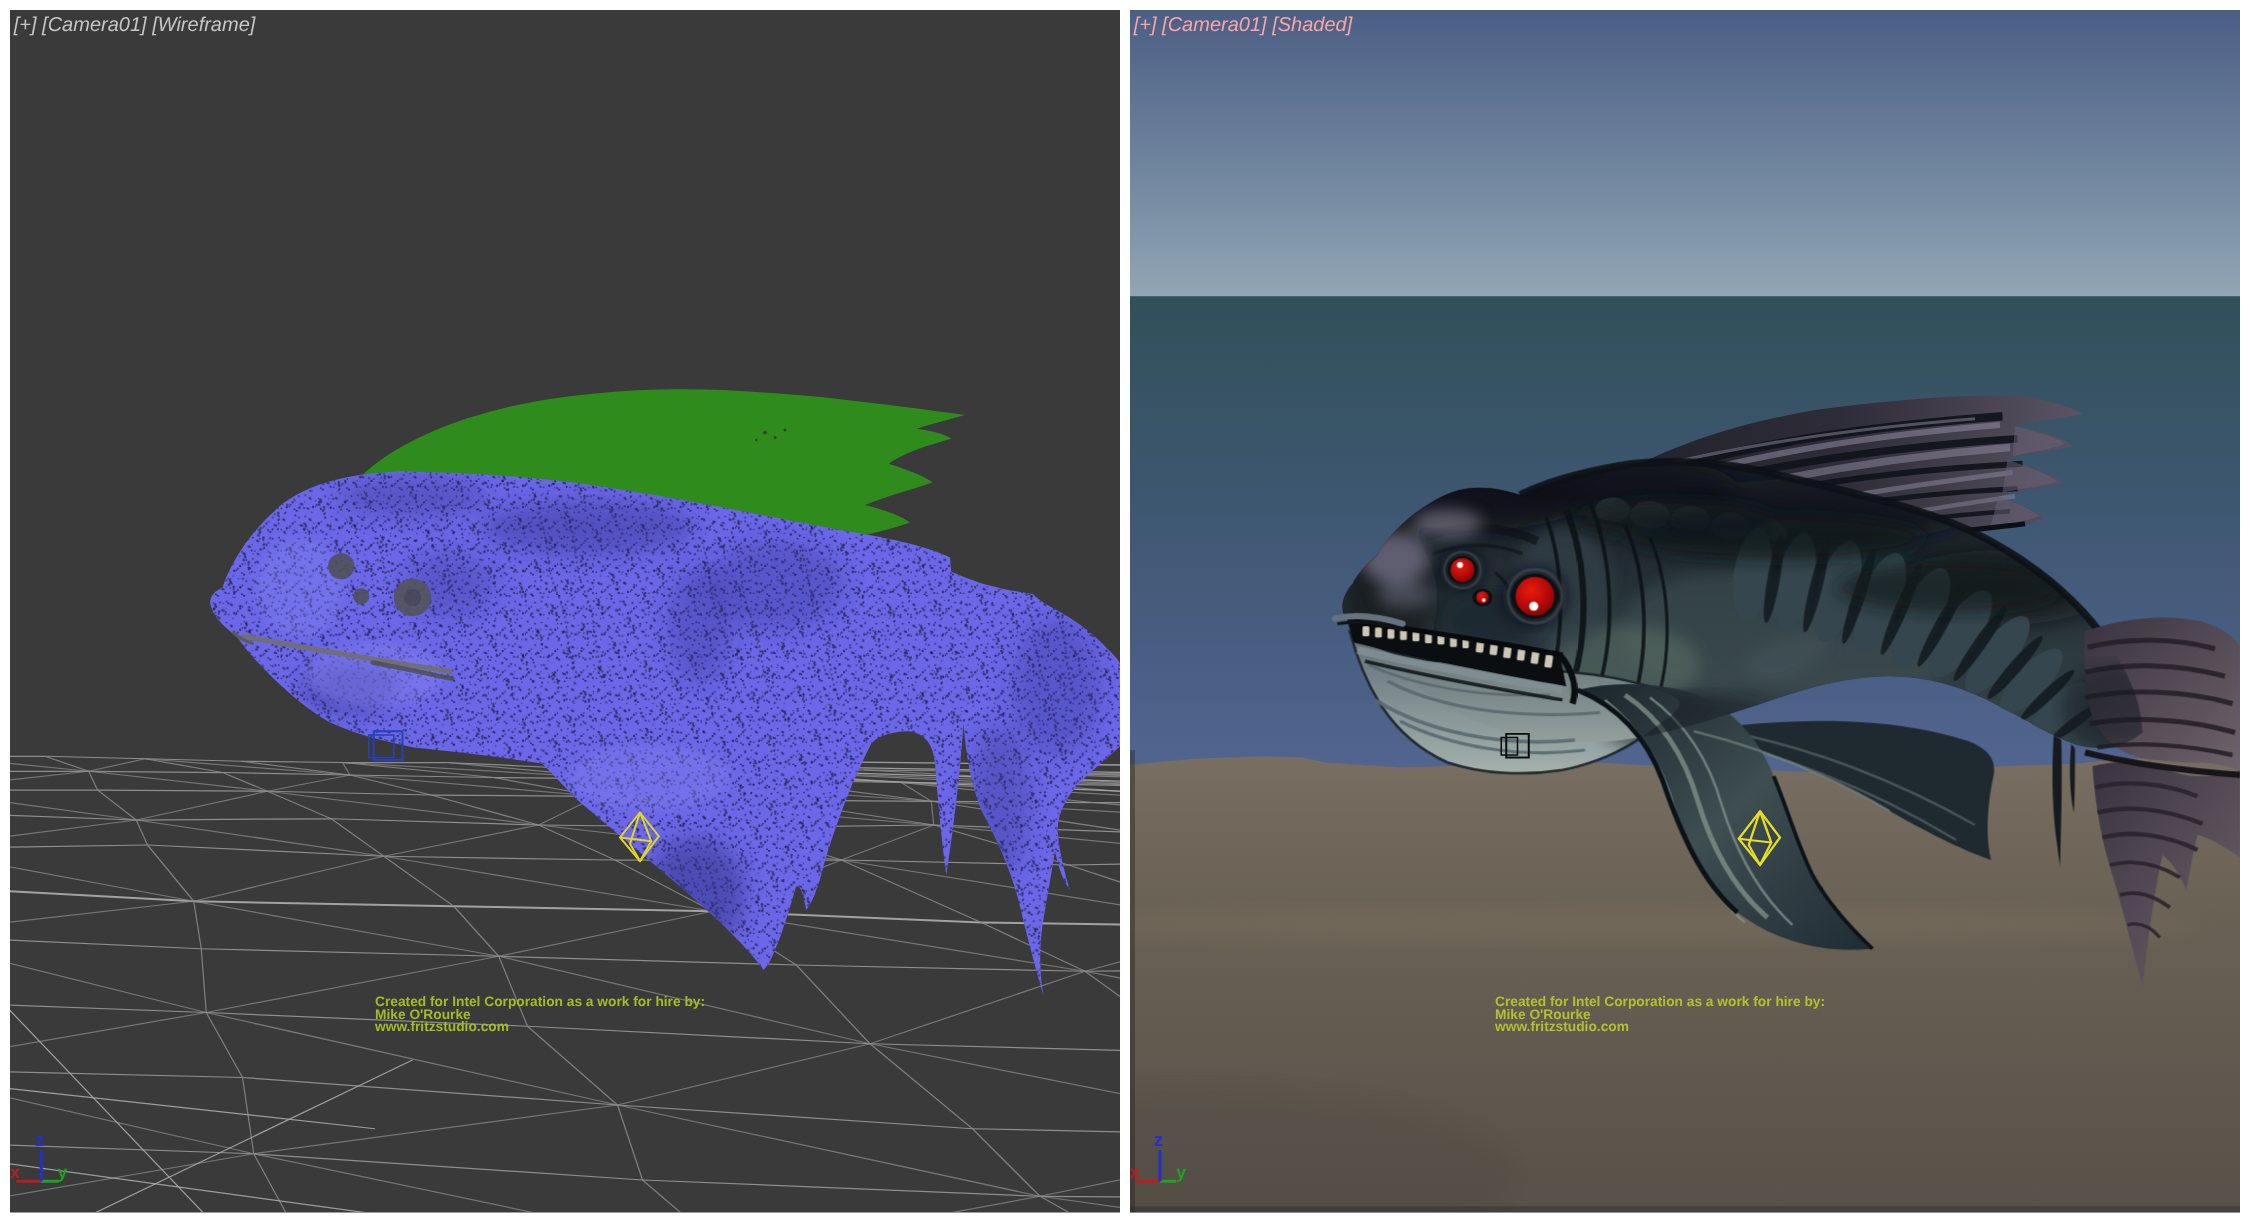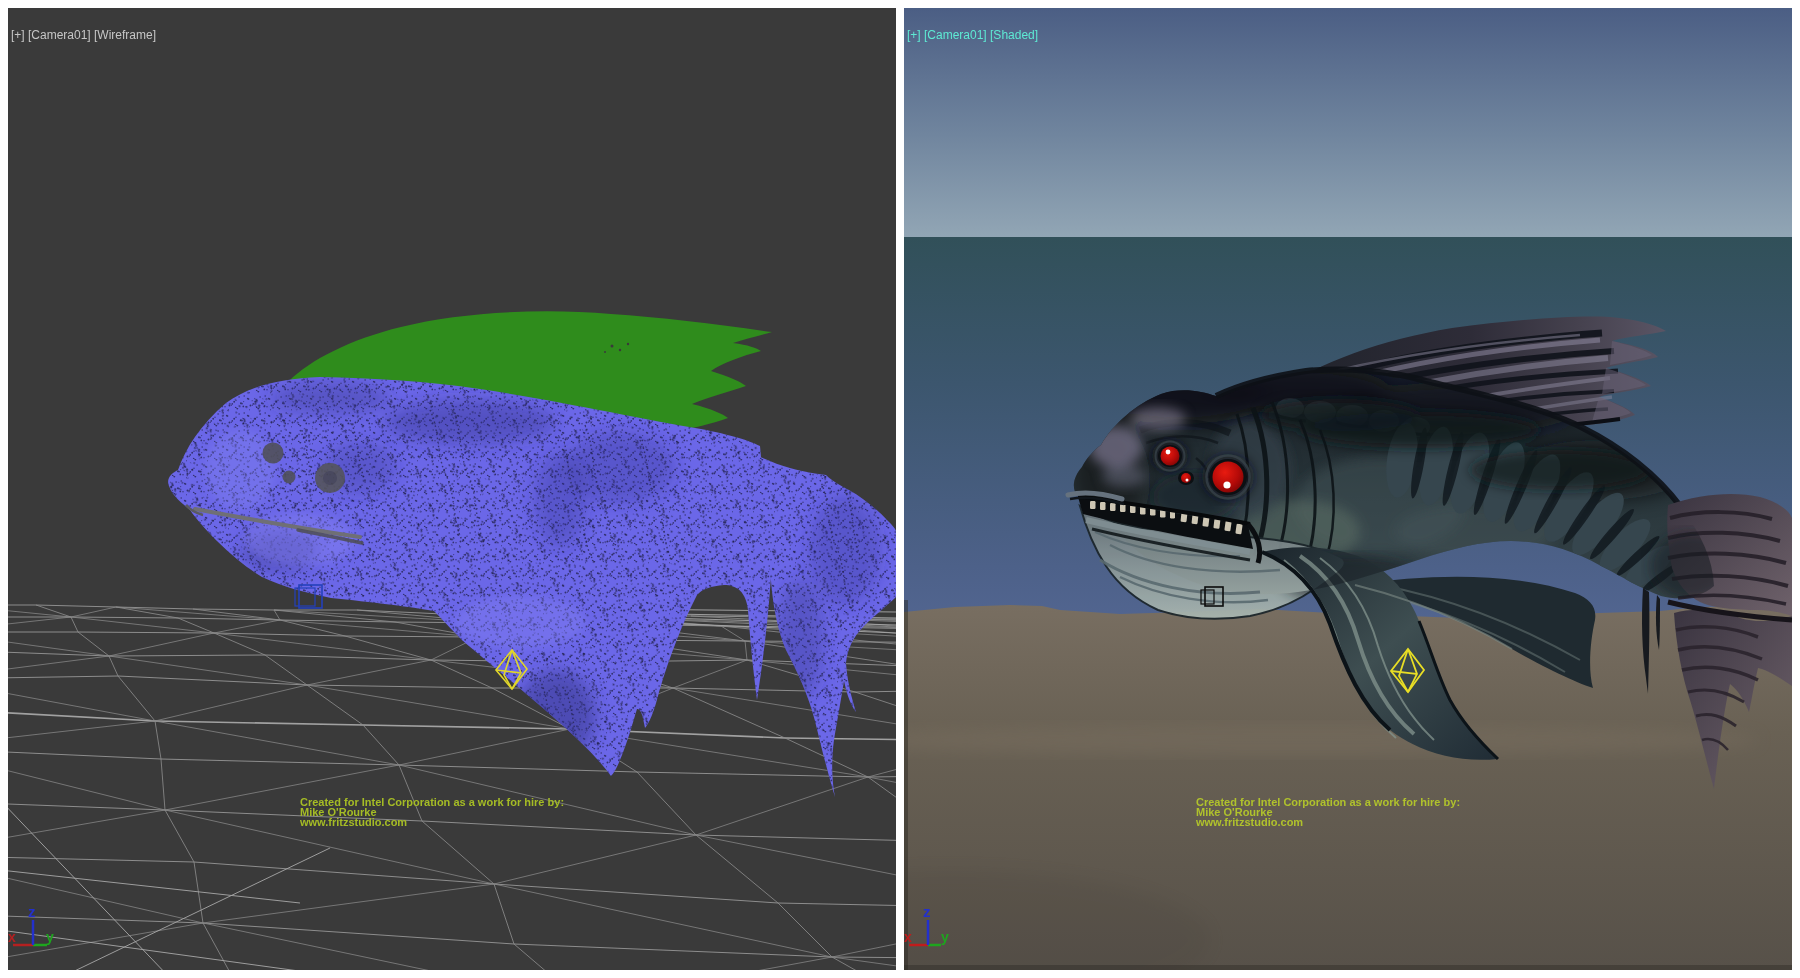--- a/index.html
+++ b/index.html
@@ -1,16 +1,16 @@
 <!DOCTYPE html>
 <html><head><meta charset="utf-8"><style>
   html,body{margin:0;padding:0;background:#ffffff;width:1800px;height:978px;overflow:hidden;
     font-family:"Liberation Sans", sans-serif;}
   .vp{position:absolute;top:8px;height:962px;width:888px;overflow:hidden;}
-  .lbl{position:absolute;left:3px;top:20px;font-size:12px;letter-spacing:0;}
+  .lbl{position:absolute;left:3px;top:4px;font-size:16px;letter-spacing:0;font-style:italic;}
   .credit{position:absolute;left:270px;top:789px;font-size:11px;font-weight:bold;
     line-height:10px;letter-spacing:0;margin-left:22px;}
   svg{position:absolute;left:0;top:0;display:block;}
 </style></head>
 <body>
 <div class="vp" id="vl" style="left:8px;background:#3a3a3a">
   <svg width="888" height="962" viewBox="8 8 888 962">
     <g>
         <line x1="-50" y1="605" x2="36" y2="605" stroke="#969696" stroke-width="1" opacity="0.9"></line>
 <line x1="36" y1="605" x2="116" y2="607" stroke="#969696" stroke-width="1" opacity="0.9"></line>
@@ -885,14 +885,14 @@
 
     <g stroke-width="2.5" fill="none">
       <line x1="909" y1="945" x2="928" y2="945" stroke="#c01c1c"></line>
       <line x1="928" y1="945" x2="941" y2="945" stroke="#1ea51e"></line>
       <line x1="928" y1="920" x2="928" y2="945" stroke="#2330cc"></line>
     </g>
     <text x="904" y="942" font-size="14" font-weight="bold" fill="#c01c1c">x</text>
     <text x="941" y="942" font-size="14" font-weight="bold" fill="#1ea51e">y</text>
     <text x="923" y="917" font-size="15" font-weight="bold" fill="#2330cc">z</text>
   </svg>
-  <div class="lbl" style="color:#5eead4">[+] [Camera01] [Shaded]</div>
+  <div class="lbl" style="color:#fca5a5">[+] [Camera01] [Shaded]</div>
   <div class="credit" style="color:#b0c22c">Created for Intel Corporation as a work for hire by:<br>Mike O'Rourke<br>www.fritzstudio.com</div>
 </div>
 </body></html>

